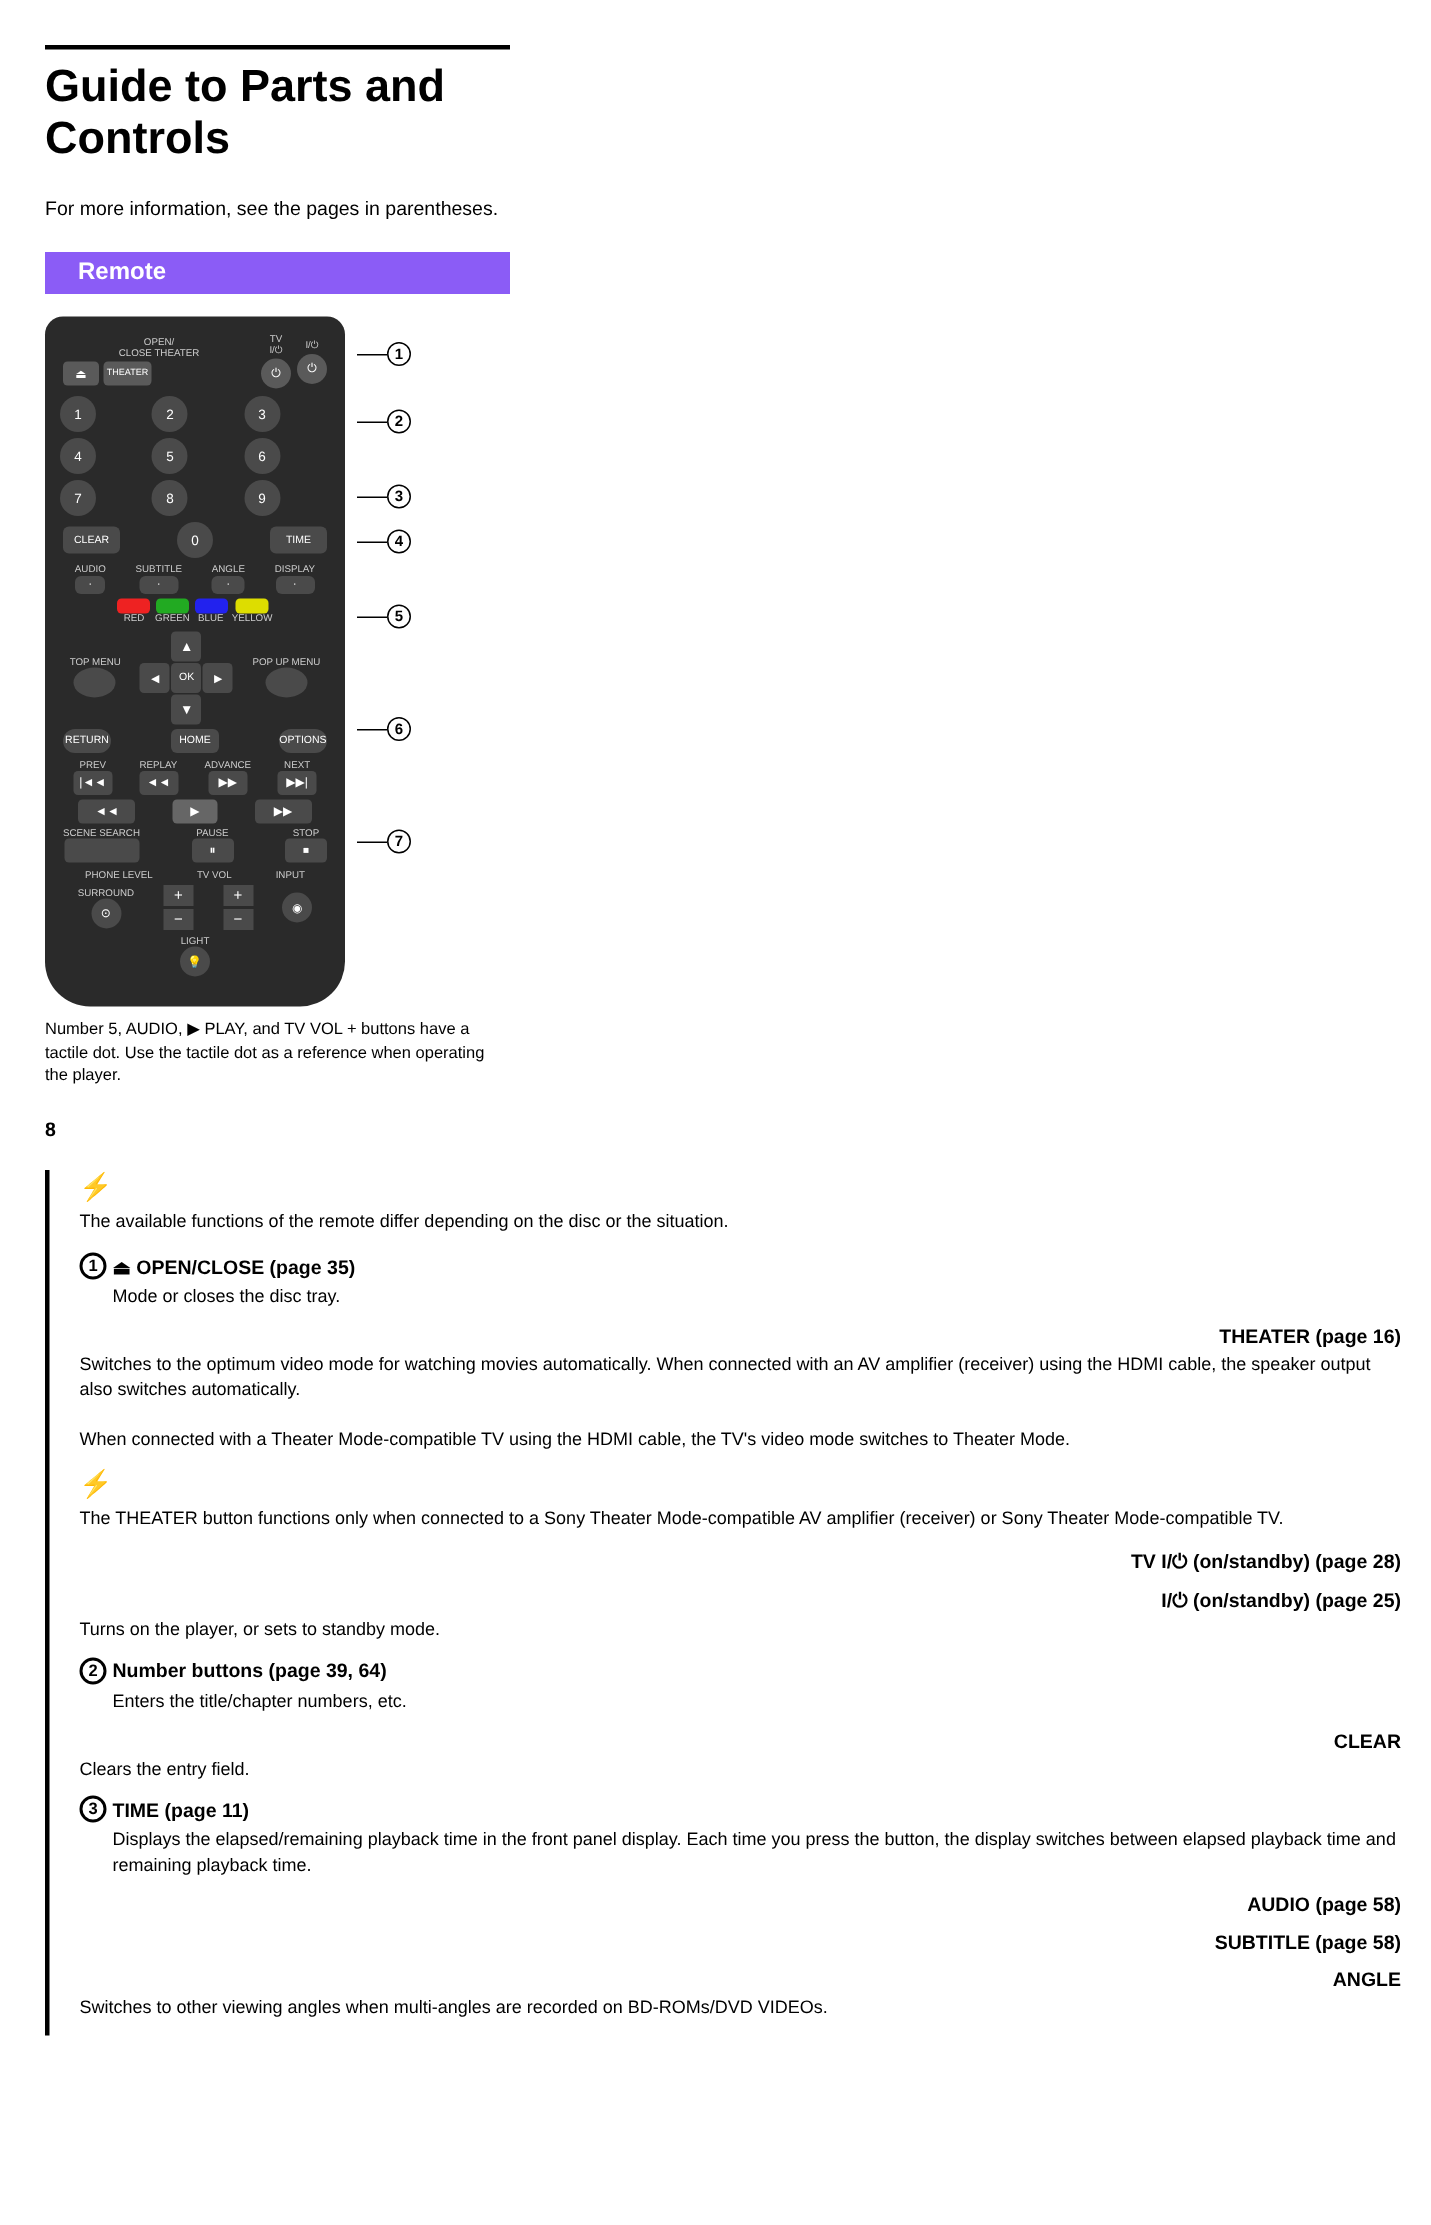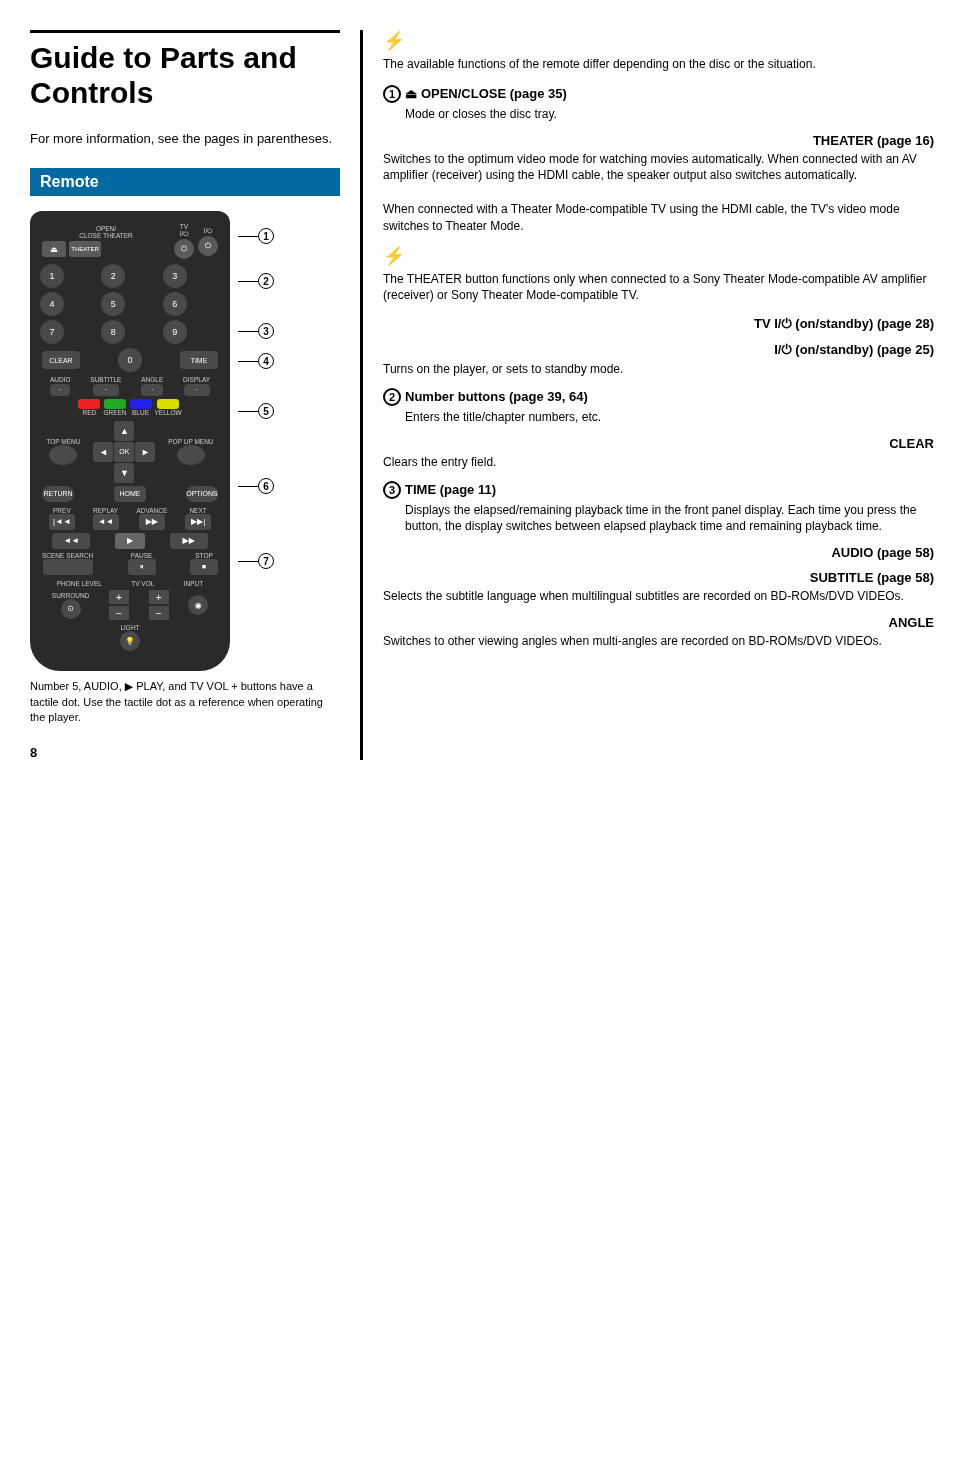--- a/index.html
+++ b/index.html
@@ -6,21 +6,21 @@
     body {
       font-family: Arial, Helvetica, sans-serif;
       font-size: 13px;
       background: #fff;
       color: #000;
       width: 954px;
       min-height: 1483px;
     }
     .page {
       display: flex;
-      flex-direction: row;
+      flex-direction: column;
       padding: 30px 20px 20px 30px;
       gap: 20px;
     }
     .left-col {
       width: 310px;
       flex-shrink: 0;
     }
     .right-col {
       flex: 1;
       padding-left: 20px;
@@ -33,25 +33,25 @@
       margin-bottom: 20px;
       border-top: 3px solid #000;
       padding-top: 8px;
     }
     .intro-text {
       font-size: 13px;
       margin-bottom: 20px;
       line-height: 1.4;
     }
     .section-header {
-      background: #0369a1;
+      background: #8b5cf6;
       color: #fff;
       font-size: 16px;
       font-weight: 700;
-      padding: 5px 10px;
+      padding: 5px 22px;
       margin-bottom: 15px;
     }
     .remote {
       background: #2a2a2a;
       border-radius: 12px 12px 30px 30px;
       width: 200px;
       padding: 12px 10px 20px 10px;
       position: relative;
     }
     .remote-btn {
@@ -549,21 +549,20 @@
       </div>
       <p class="section-item-body-indented">Displays the elapsed/remaining playback time in the front panel display. Each time you press the button, the display switches between elapsed playback time and remaining playback time.</p>
     </div>
 
     <div class="section-item">
       <div class="section-item-title">AUDIO (page 58)</div>
     </div>
 
     <div class="section-item">
       <div class="section-item-title">SUBTITLE (page 58)</div>
-      <p class="section-item-body">Selects the subtitle language when multilingual subtitles are recorded on BD-ROMs/DVD VIDEOs.</p>
     </div>
 
     <div class="section-item">
       <div class="section-item-title">ANGLE</div>
       <p class="section-item-body">Switches to other viewing angles when multi-angles are recorded on BD-ROMs/DVD VIDEOs.</p>
     </div>
   </div>
 </div>
 
 </body></html>

